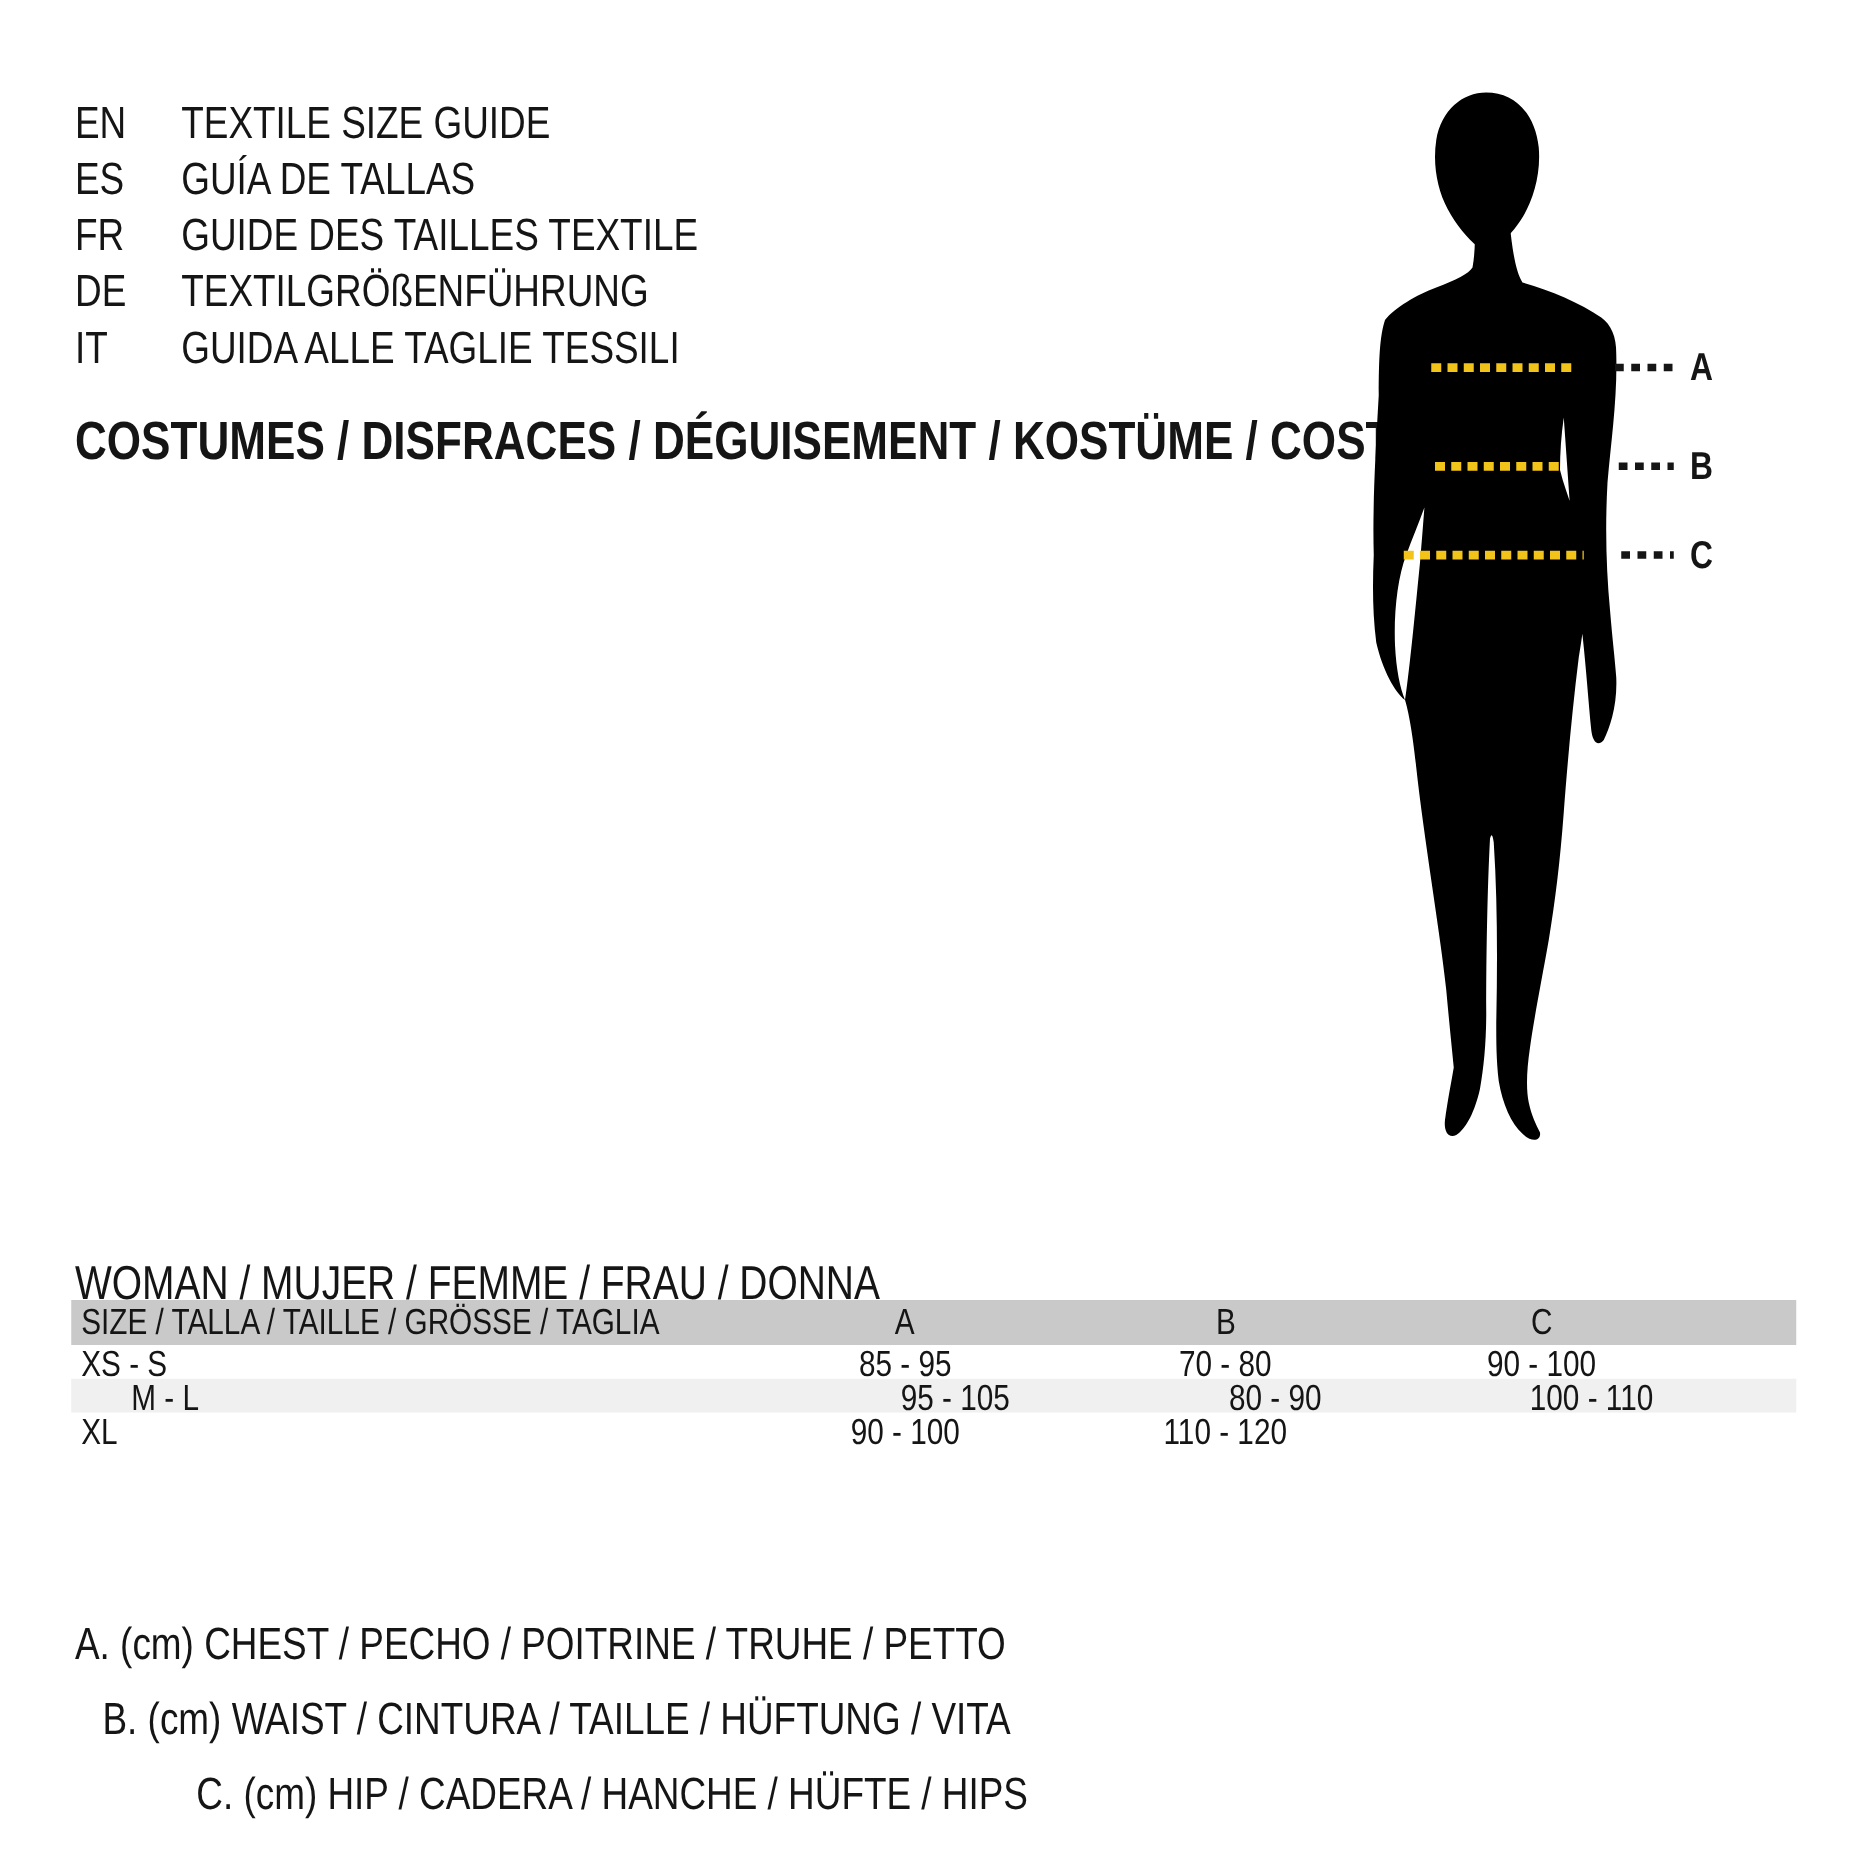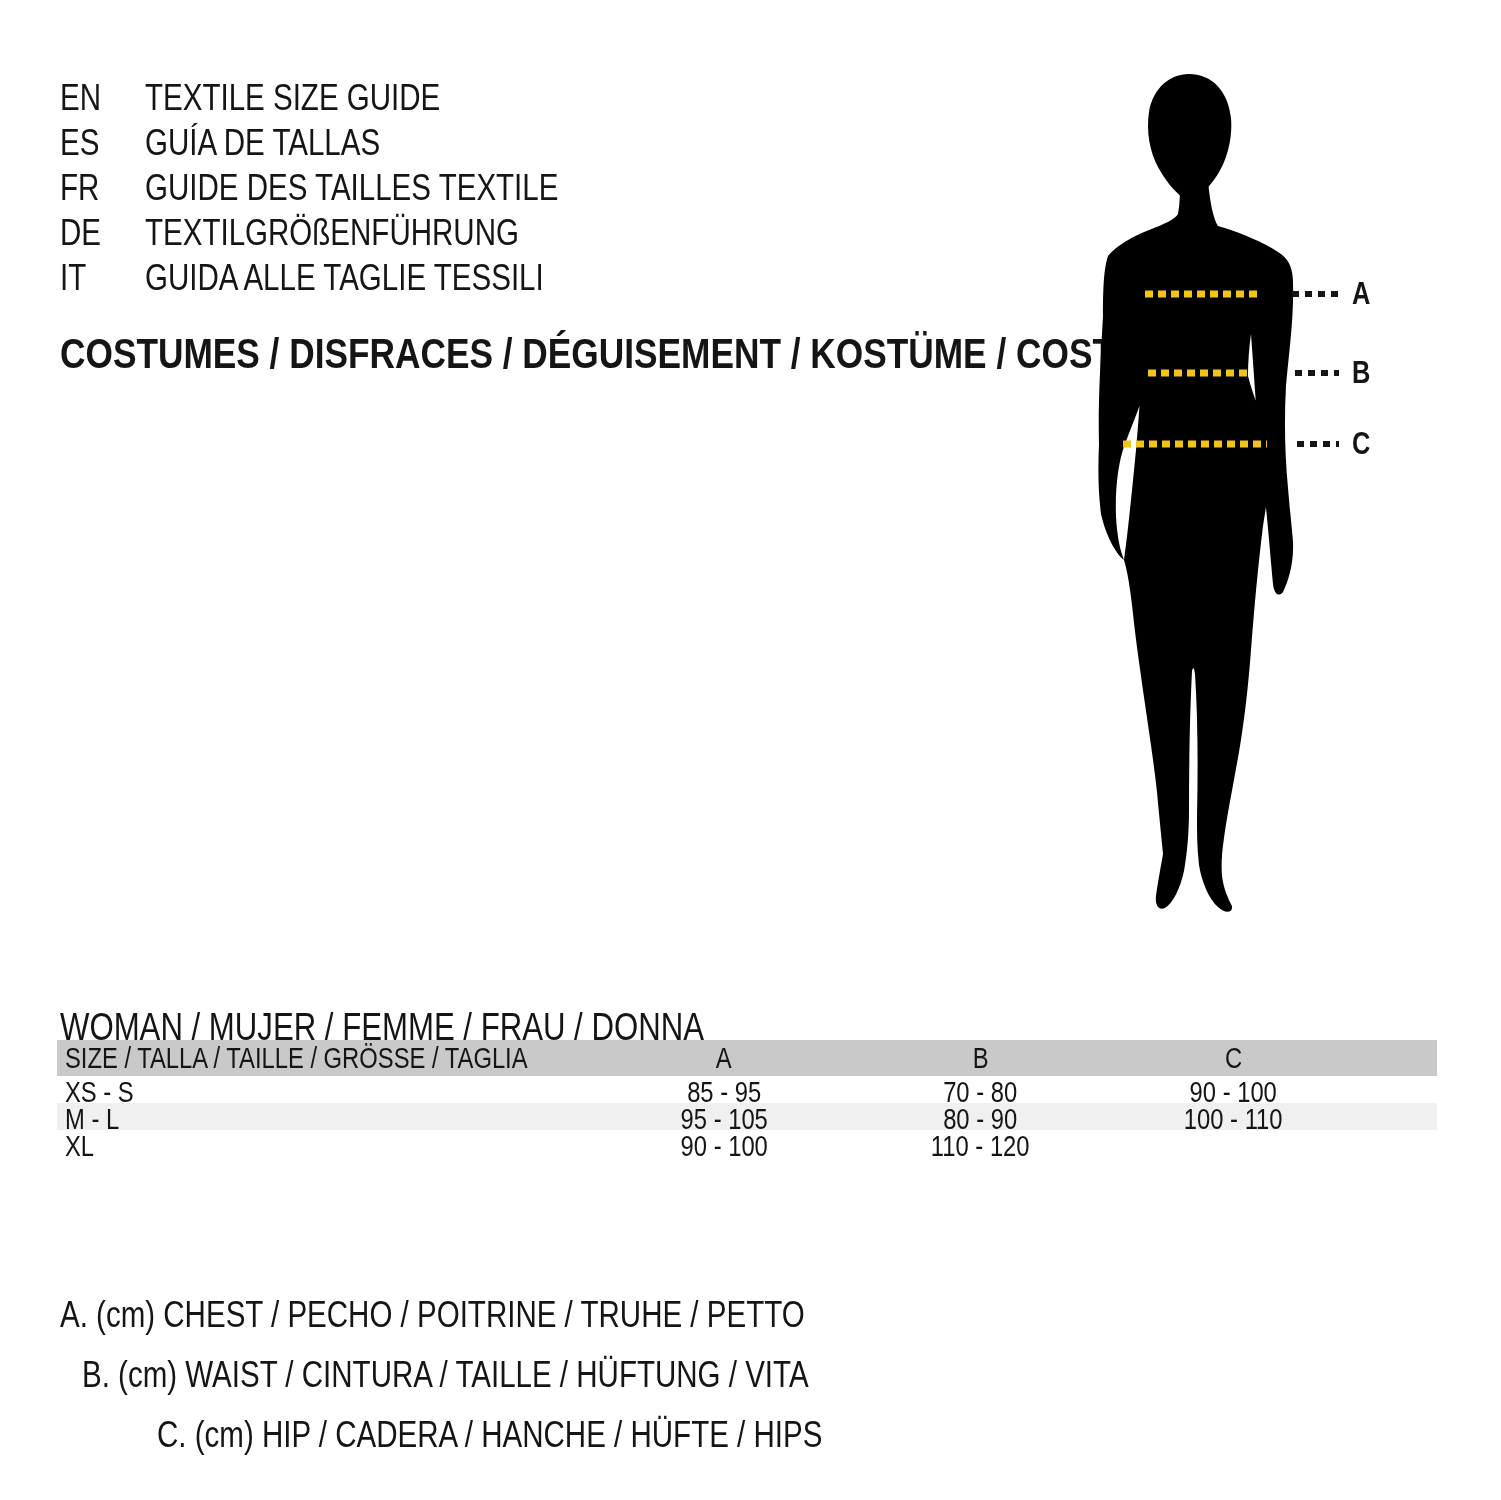--- a/index.html
+++ b/index.html
@@ -154,21 +154,21 @@
         <span class="cond-c">85 - 95</span>
       </div>
     <div class="c-val">
         <span class="cond-c">70 - 80</span>
       </div>
     <div class="c-val">
         <span class="cond-c">90 - 100</span>
       </div>
     <div></div>
   </div>
-  <div class="t-row" style="background:#f0f0f0;">
+  <div class="t-row" style="background:#f0f0f0;padding-left:40px;">
     <div class="c-size">
         <span class="cond">M - L</span>
       </div>
     <div class="c-val">
         <span class="cond-c">95 - 105</span>
       </div>
     <div class="c-val">
         <span class="cond-c">80 - 90</span>
       </div>
     <div class="c-val">

